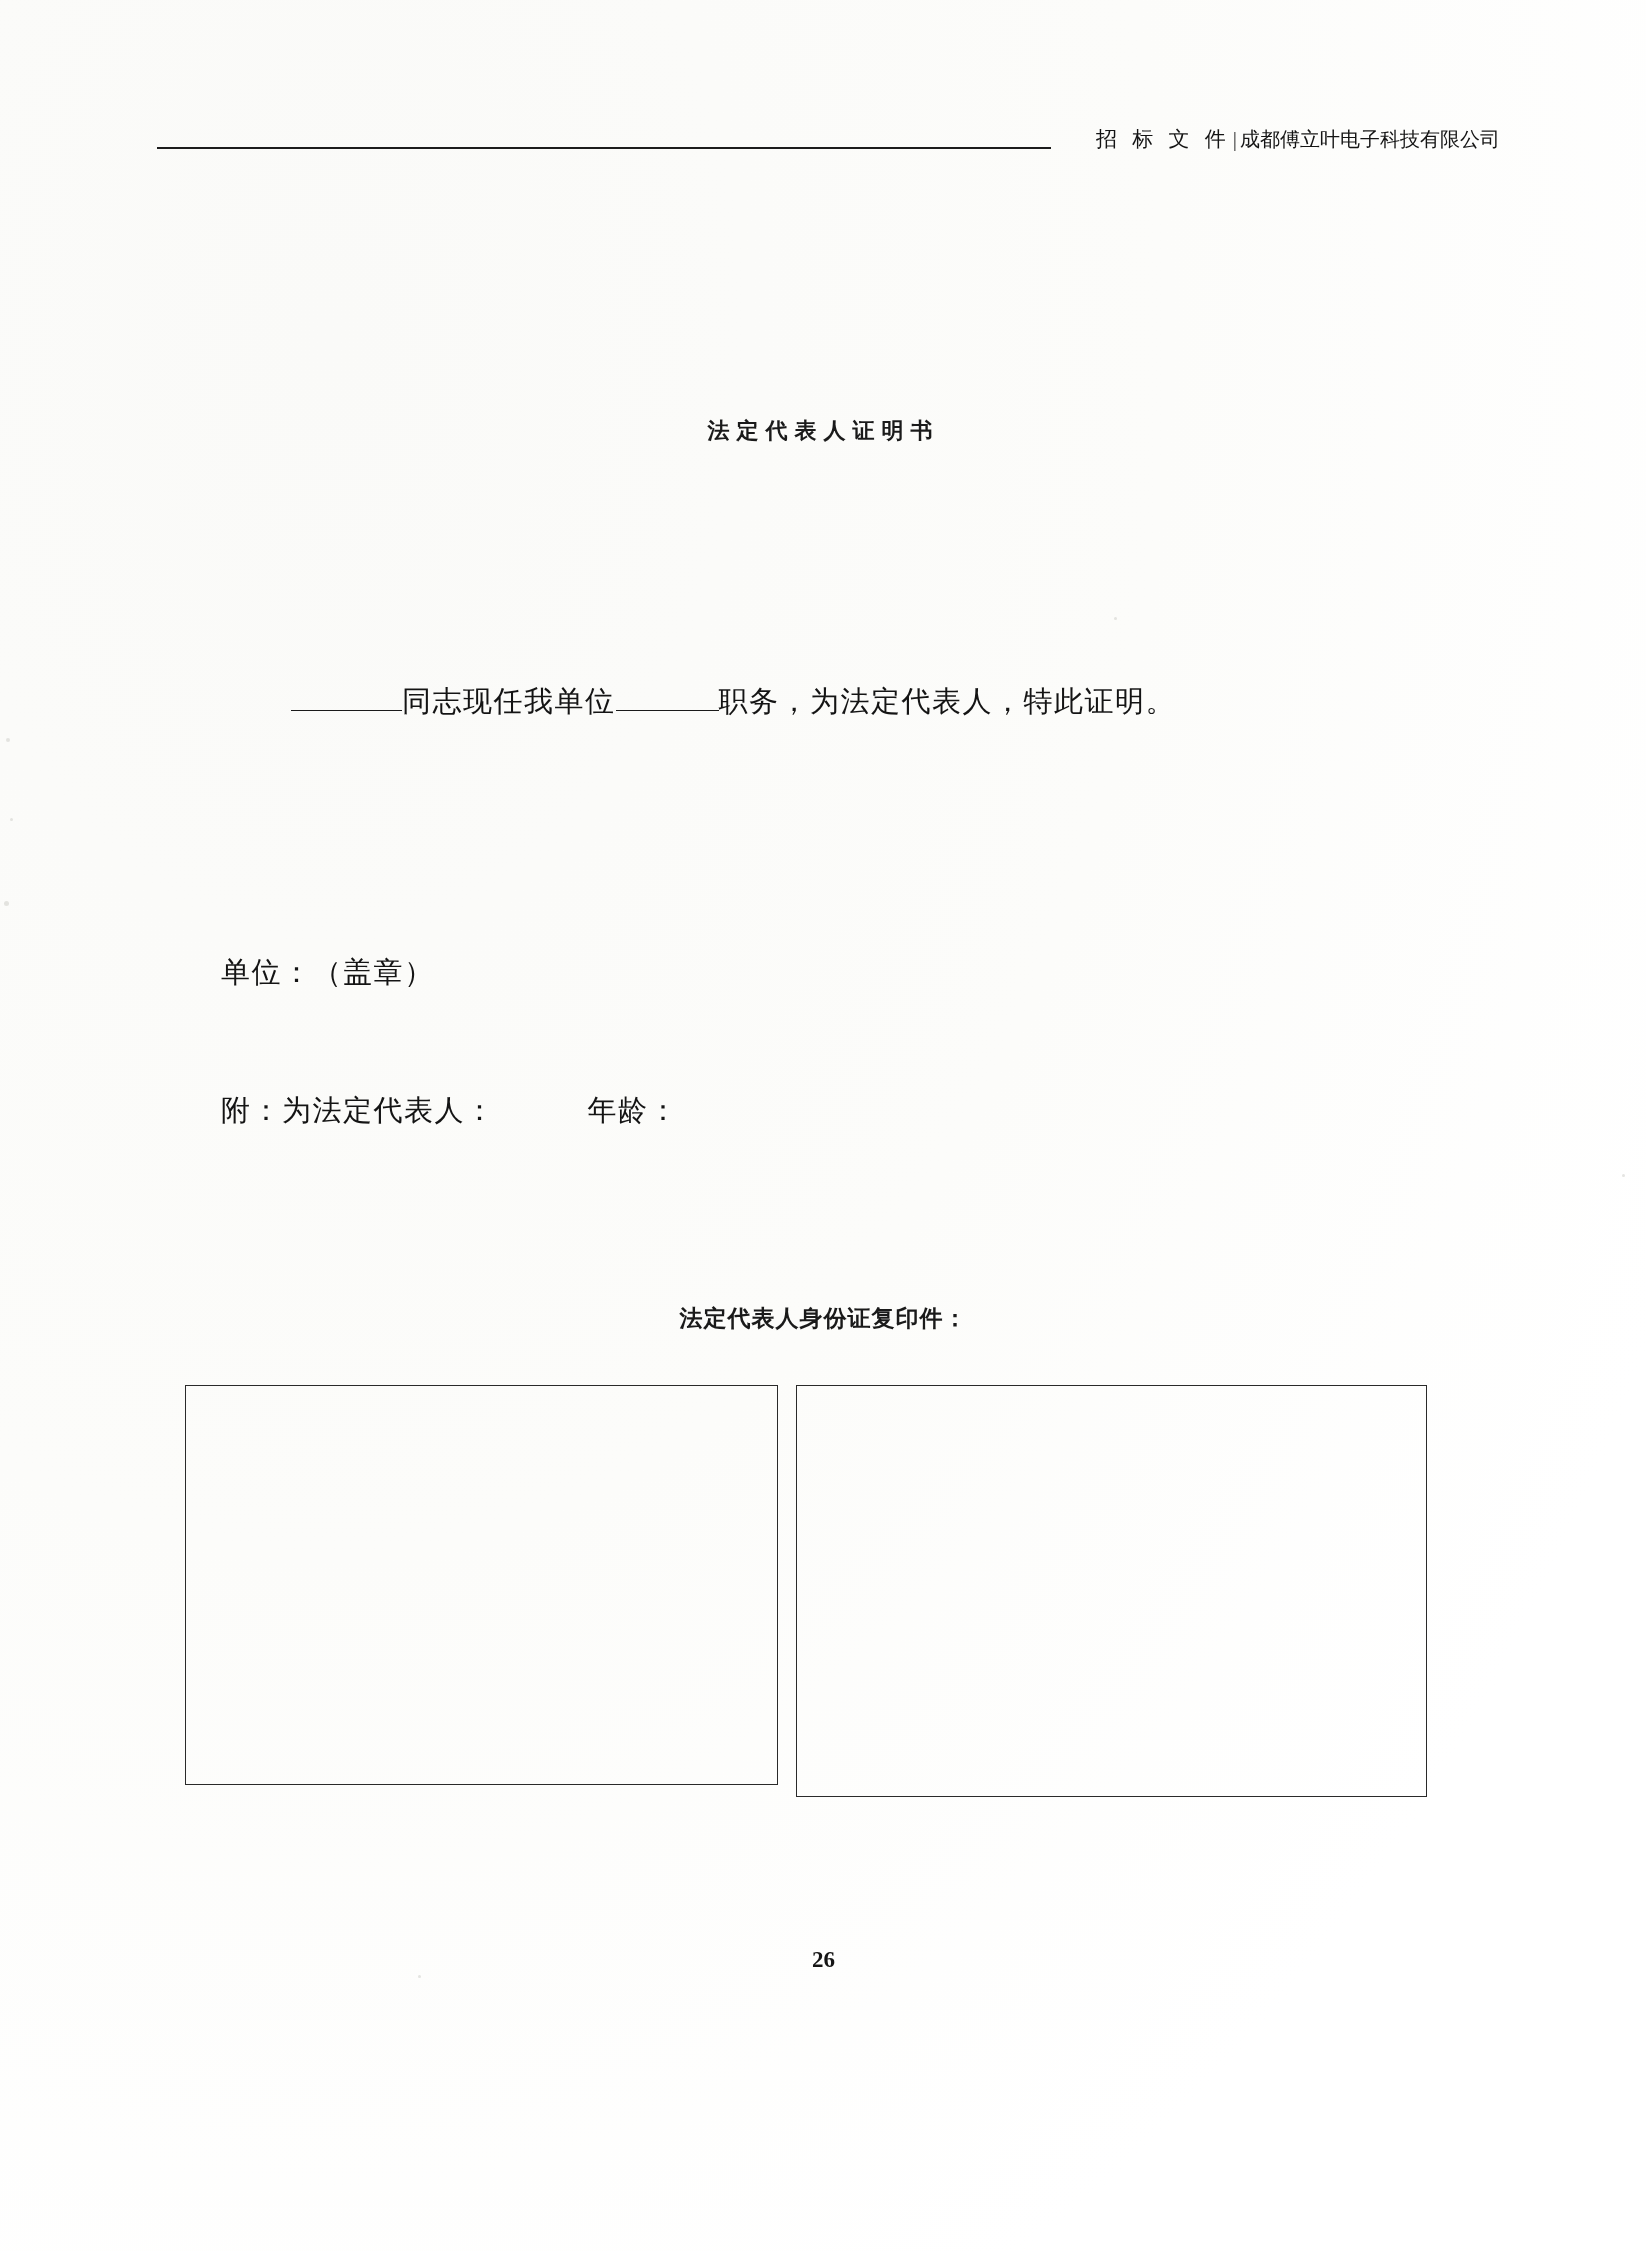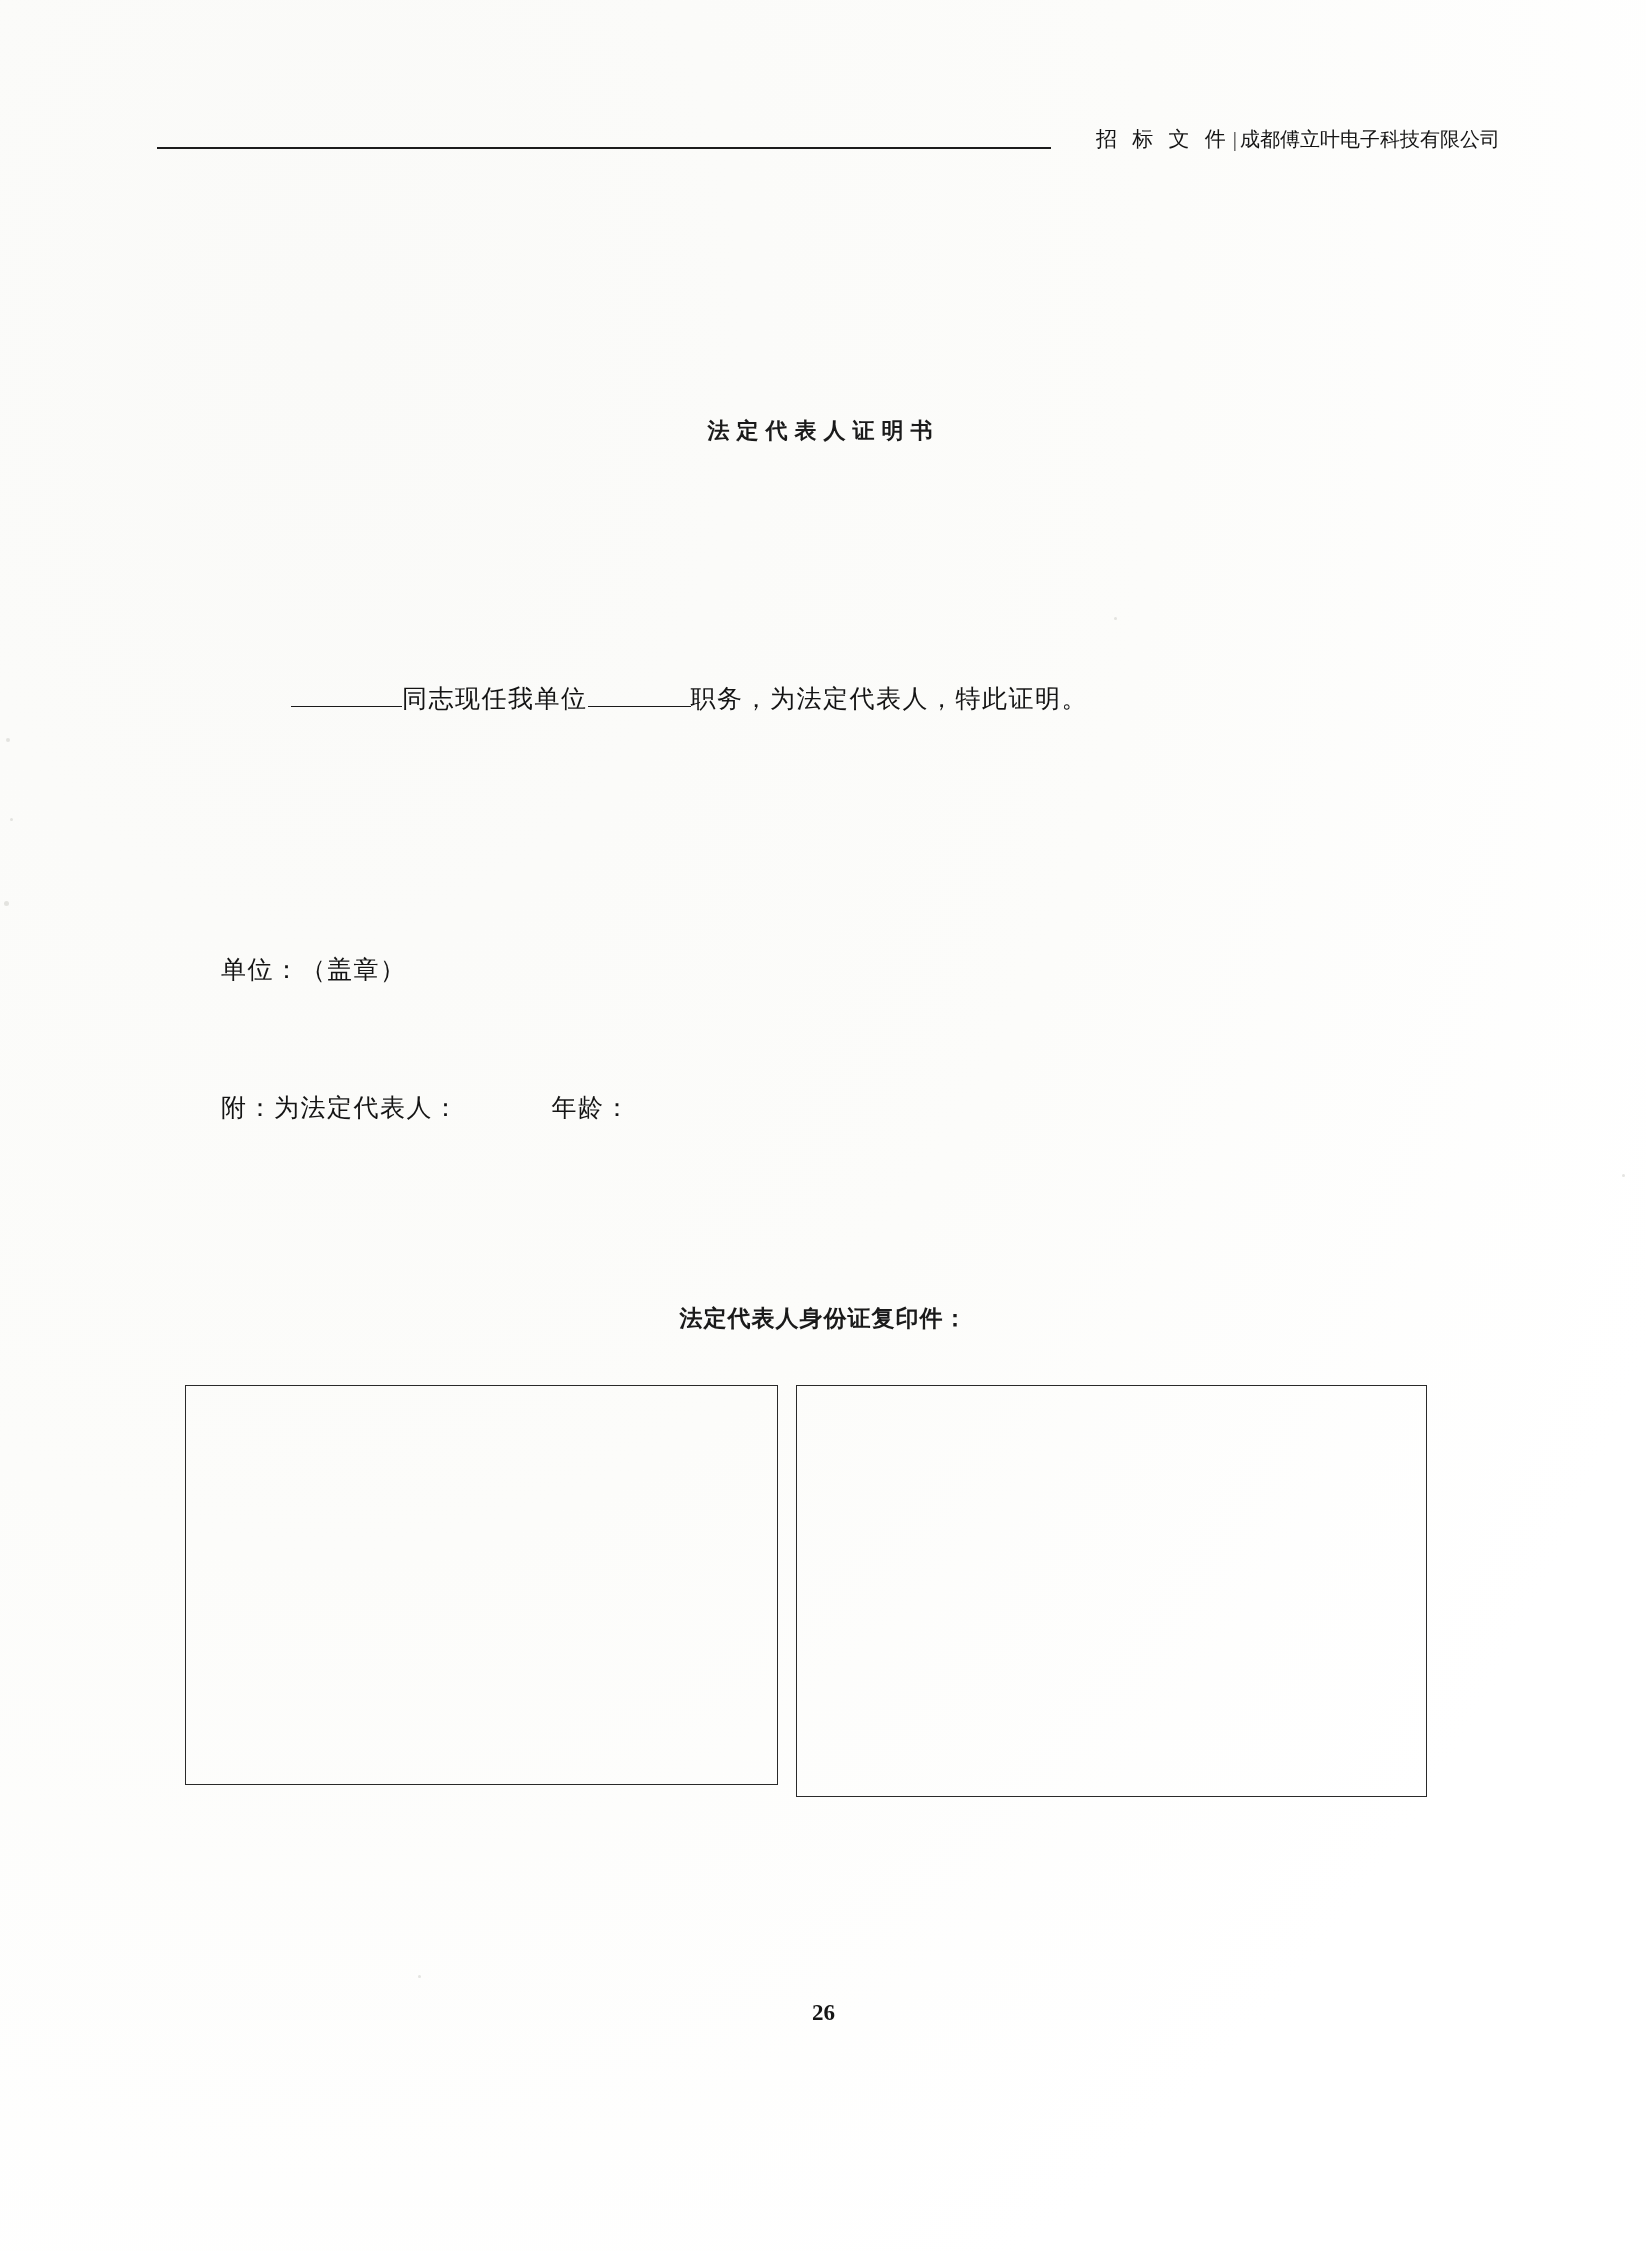--- a/index.html
+++ b/index.html
@@ -76,21 +76,21 @@
     text-align: center;
     font-size: 22px;
     font-weight: bold;
     letter-spacing: 7px;
     font-family: "Liberation Serif", "DejaVu Serif", serif;
   }
 
   
   .para {
     position: absolute;
-    font-size: 25px;
+    font-size: 29px;
     letter-spacing: 1.5px;
     white-space: nowrap;
     color: #141414;
   }
   .blank {
     display: inline-block;
     border-bottom: 1.6px solid #1a1a1a;
     vertical-align: baseline;
   }
   .blank.w1 { width: 111px; }
@@ -130,21 +130,21 @@
   .idbox-right {
     top: 1385px;
     left: 796px;
     width: 629px;
     height: 410px;
   }
 
   
   .page-number {
     position: absolute;
-    top: 2000px;
+    top: 1947px;
     left: 0;
     width: 100%;
     text-align: center;
     font-size: 23px;
     font-weight: bold;
     font-family: "Liberation Serif", serif;
     color: #151515;
   }
 </style>
 </head>

